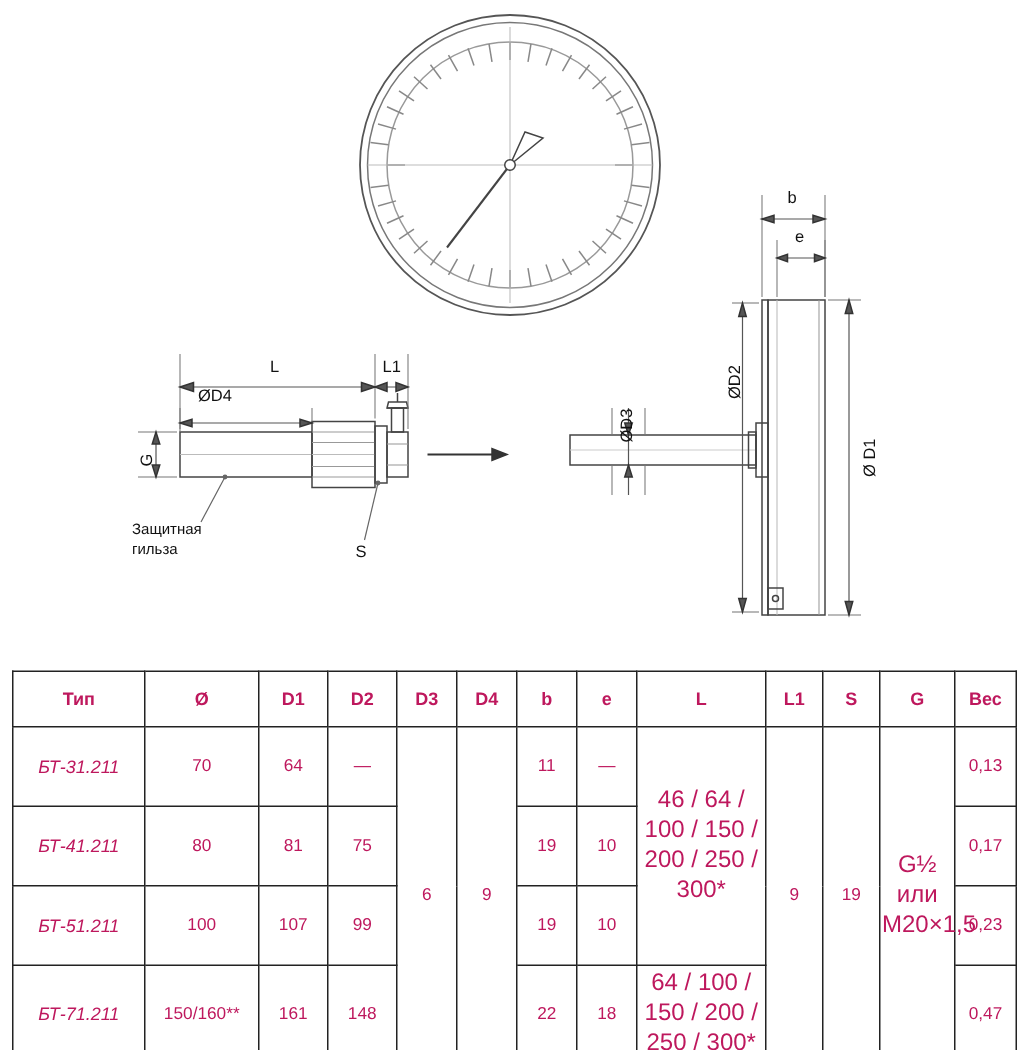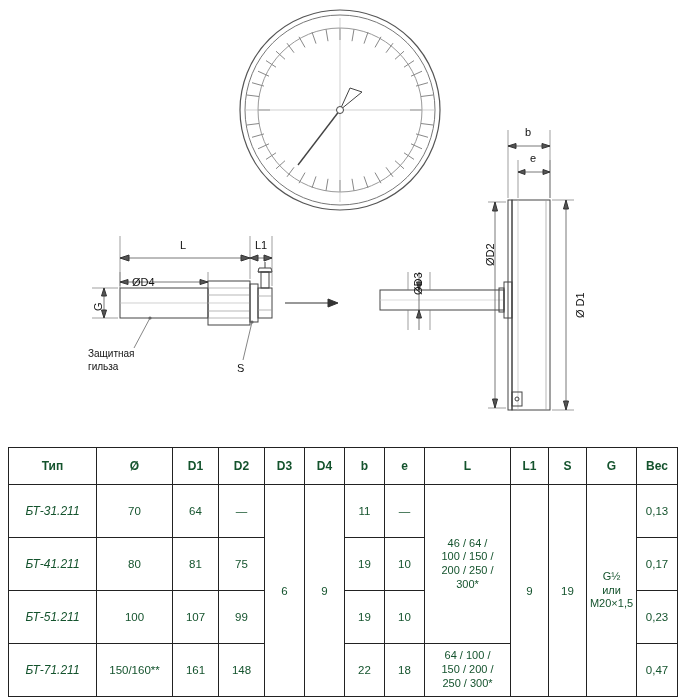--- a/index.html
+++ b/index.html
@@ -57,36 +57,36 @@
     width: 669px;
     table-layout: fixed;
     font-size: 11.5px;
   }
   table.spec th,
   table.spec td {
     border: 1px solid #222;
     text-align: center;
     vertical-align: middle;
     padding: 2px 1px;
-    color: #14532d;
+    color: #be185d;
   }
   table.spec th {
     font-weight: bold;
     height: 32px;
     font-size: 12px;
   }
   table.spec td {
     height: 48px;
   }
   td.typecell {
     font-size: 12px;
     font-style: italic;
   }
   td.multi {
-    font-size: 11px;
+    font-size: 16px;
     line-height: 1.25;
   }
   .nowrap { white-space: nowrap; }
 </style>
 </head>
 <body>
 
 <div id="sheet">
 
   <div id="drawing">
@@ -253,21 +253,21 @@
           <polygon points="419,290 416.5,282 421.5,282" fill="#555"></polygon>
           <polygon points="419,310 416.5,318 421.5,318" fill="#555"></polygon>
         </g>
       </g>
     </svg>
 
     <div class="lbl" style="left:525px; top:126px;">b</div>
     <div class="lbl" style="left:530px; top:152px;">e</div>
     <div class="lbl" style="left:180px; top:239px;">L</div>
     <div class="lbl" style="left:255px; top:239px;">L1</div>
-    <div class="lbl" style="left:132px; top:276px;">ØD4</div>
+    <div class="lbl" style="left:132px; top:258px;">ØD4</div>
     <div class="lbl rot" style="left:92px; top:311px;">G</div>
     <div class="lbl" style="left:237px; top:362px;">S</div>
     <div class="lbl small" style="left:88px; top:348px;text-align:center;">Защитная</div>
     <div class="lbl small" style="left:88px; top:361px;">гильза</div>
     <div class="lbl rot" style="left:412px; top:295px;">ØD3</div>
     <div class="lbl rot" style="left:484px; top:266px;">ØD2</div>
     <div class="lbl rot" style="left:574px; top:318px;">Ø D1</div>
   </div>
 
   <div id="table-wrap">

